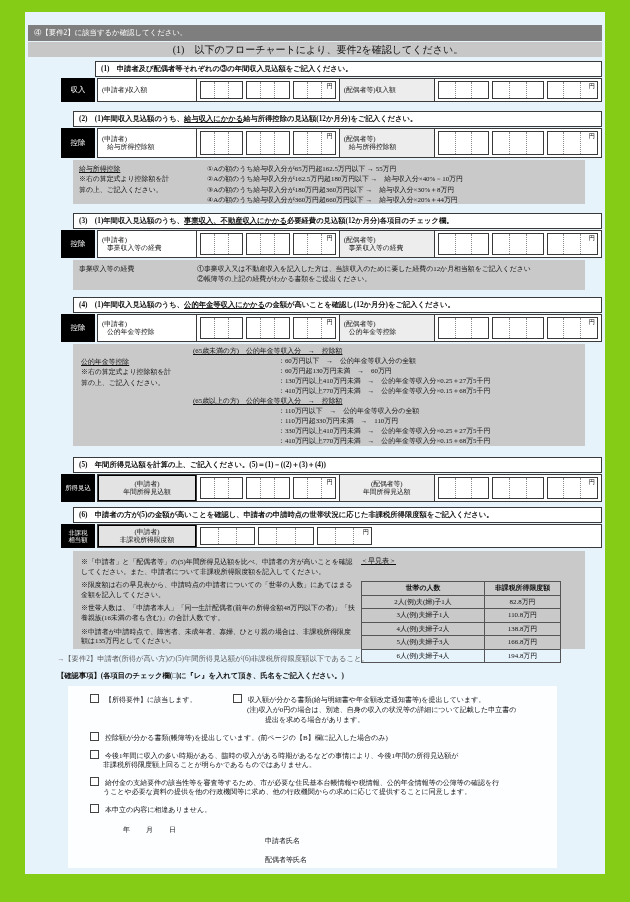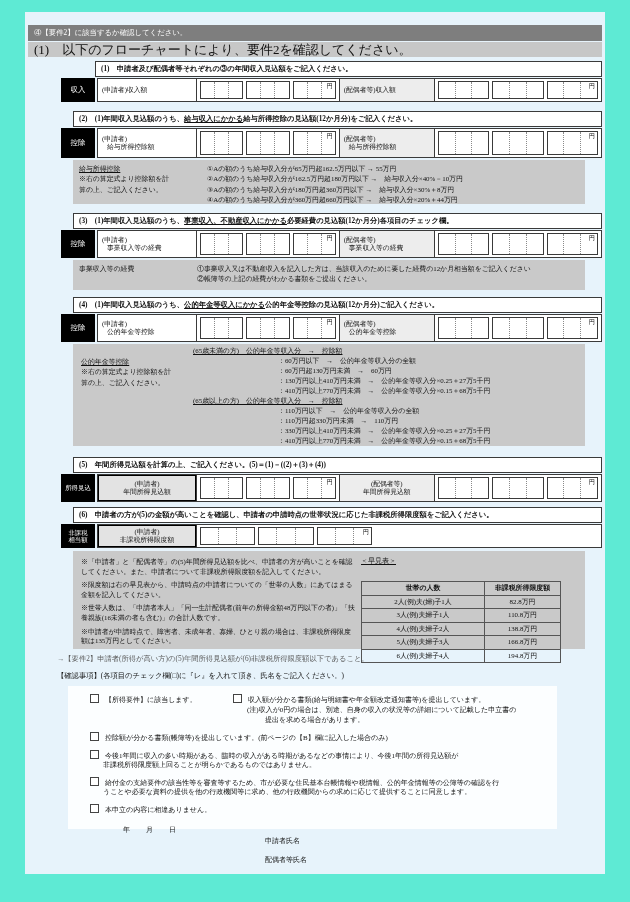--- a/index.html
+++ b/index.html
@@ -1,24 +1,24 @@
 <!DOCTYPE html>
 <html><head>
 <meta charset="utf-8">
 <style>
   html,body{margin:0;padding:0;}
-  .sheet{position:relative;width:630px;height:902px;background:#5eead4;overflow:hidden;
+  .sheet{position:relative;width:630px;height:902px;background:#84cc16;overflow:hidden;
          font-family:"Liberation Serif","DejaVu Serif",serif;color:#111;}
   .panel{position:absolute;left:25px;top:12px;width:580px;height:862px;background:#e7f3fb;}
   .abs{position:absolute;box-sizing:border-box;}
   
   .bar1{left:28px;top:25px;width:574px;height:16px;background:#7e7e7e;color:#fff;
         font-size:7.4px;line-height:16px;padding-left:6px;}
   .bar2{left:28px;top:42px;width:574px;height:15px;background:#c7c7c7;color:#111;
-        font-size:13px;line-height:15px;padding-left:6px;}
+        font-size:10px;line-height:15px;padding-left:6px;text-align:center;}
   
   .shead{background:#fff;border:1px solid #3a3a3a;height:16px;line-height:14px;
          font-size:7.3px;font-weight:bold;padding-left:5px;white-space:nowrap;}
   .ul{text-decoration:underline;text-underline-offset:1px;}
   
   .side{background:#000;color:#fff;width:34px;display:flex;flex-direction:column;
         align-items:center;justify-content:center;font-size:7.4px;line-height:1.15;}
   .side.small{font-size:6.4px;}
   
   .rowbox{background:#fff;border:1px solid #3a3a3a;display:flex;align-items:stretch;}
@@ -225,21 +225,21 @@
       </div>
   </div>
   <div class="abs note nflex" style="left:73px;top:260px;width:512px;height:30px;">
     <div class="nleft" style="width:112px;">事業収入等の経費</div>
     <div class="nright">
       <div>①事業収入又は不動産収入を記入した方は、当該収入のために要した経費の12か月相当額をご記入ください</div>
       <div>②帳簿等の上記の経費がわかる書類をご提出ください。</div>
     </div>
   </div>
 
-  <div class="abs shead" style="left:73px;top:297px;width:529px;"><span>(4)　(1)年間収入見込額のうち、</span><span class="ul">公的年金等収入にかかる</span><span>公的年金等控除の見込額(12か月分)ご記入ください。</span></div>
+  <div class="abs shead" style="left:73px;top:297px;width:529px;"><span>(4)　(1)年間収入見込額のうち、</span><span class="ul">公的年金等収入にかかる</span><span>の金額が高いことを確認し(12か月分)をご記入ください。</span></div>
   <div class="abs side" style="left:61px;top:314px;height:28px;">控除</div>
   <div class="abs rowbox" style="left:97px;top:314px;width:505px;height:28px;">
     <div class="lab">
         <span>(申請者)</span>
         <span class="l2">公的年金等控除</span>
       </div>
     <div class="money">
         <span class="mg">
           <i class="mc"></i>
           <i class="mc"></i>
@@ -411,23 +411,23 @@
         <tr>
               <td class="c1">6人(例)夫婦子4人</td>
               <td>194.8万円</td>
             </tr>
       </tbody>
         </table>
     </div>
   </div>
 
   <div class="abs concl" style="left:57px;top:654px;">→【要件2】申請者(所得が高い方)の(5)年間所得見込額が(6)非課税所得限度額以下であること。</div>
-  <div class="abs ctitle" style="left:57px;top:671px;">【確認事項】(各項目のチェック欄(□)に『レ』を入れて頂き、氏名をご記入ください。)</div>
-
-  <div class="abs wbox" style="left:68px;top:686px;width:489px;height:143px;">
+  <div class="abs ctitle" style="left:57px;top:671px;font-weight:bold;">【確認事項】(各項目のチェック欄(□)に『レ』を入れて頂き、氏名をご記入ください。)</div>
+
+  <div class="abs wbox" style="left:68px;top:686px;width:489px;height:182px;">
     <div class="ci" style="left:22px;top:8px;"><span class="cb"></span><span>【所得要件】に該当します。</span></div>
     <div class="ci" style="left:165px;top:8px;"><span class="cb"></span><span>収入額が分かる書類(給与明細書や年金額改定通知書等)を提出しています。</span></div>
     <div class="ci" style="left:179px;top:19px;">(注)収入が0円の場合は、別途、自身の収入の状況等の詳細について記載した申立書の</div>
     <div class="ci" style="left:197px;top:29px;font-family:Liberation Mono, monospace;">提出を求める場合があります。</div>
     <div class="ci" style="left:22px;top:46px;"><span class="cb"></span><span>控除額が分かる書類(帳簿等)を提出しています。(前ページの【B】欄に記入した場合のみ)</span></div>
     <div class="ci" style="left:22px;top:64px;"><span class="cb"></span><span>今後1年間に収入の多い時期がある、臨時の収入がある時期があるなどの事情により、今後1年間の所得見込額が</span></div>
     <div class="ci" style="left:35px;top:74px;">非課税所得限度額上回ることが明らかであるものではありません。</div>
     <div class="ci" style="left:35px;top:101px;">うことや必要な資料の提供を他の行政機関等に求め、他の行政機関からの求めに応じて提供することに同意します。</div>
     <div class="ci" style="left:22px;top:91px;"><span class="cb"></span><span>給付金の支給要件の該当性等を審査等するため、市が必要な住民基本台帳情報や税情報、公的年金情報等の公簿等の確認を行</span></div>
     <div class="ci" style="left:22px;top:118px;"><span class="cb"></span><span>本申立の内容に相違ありません。</span></div>

